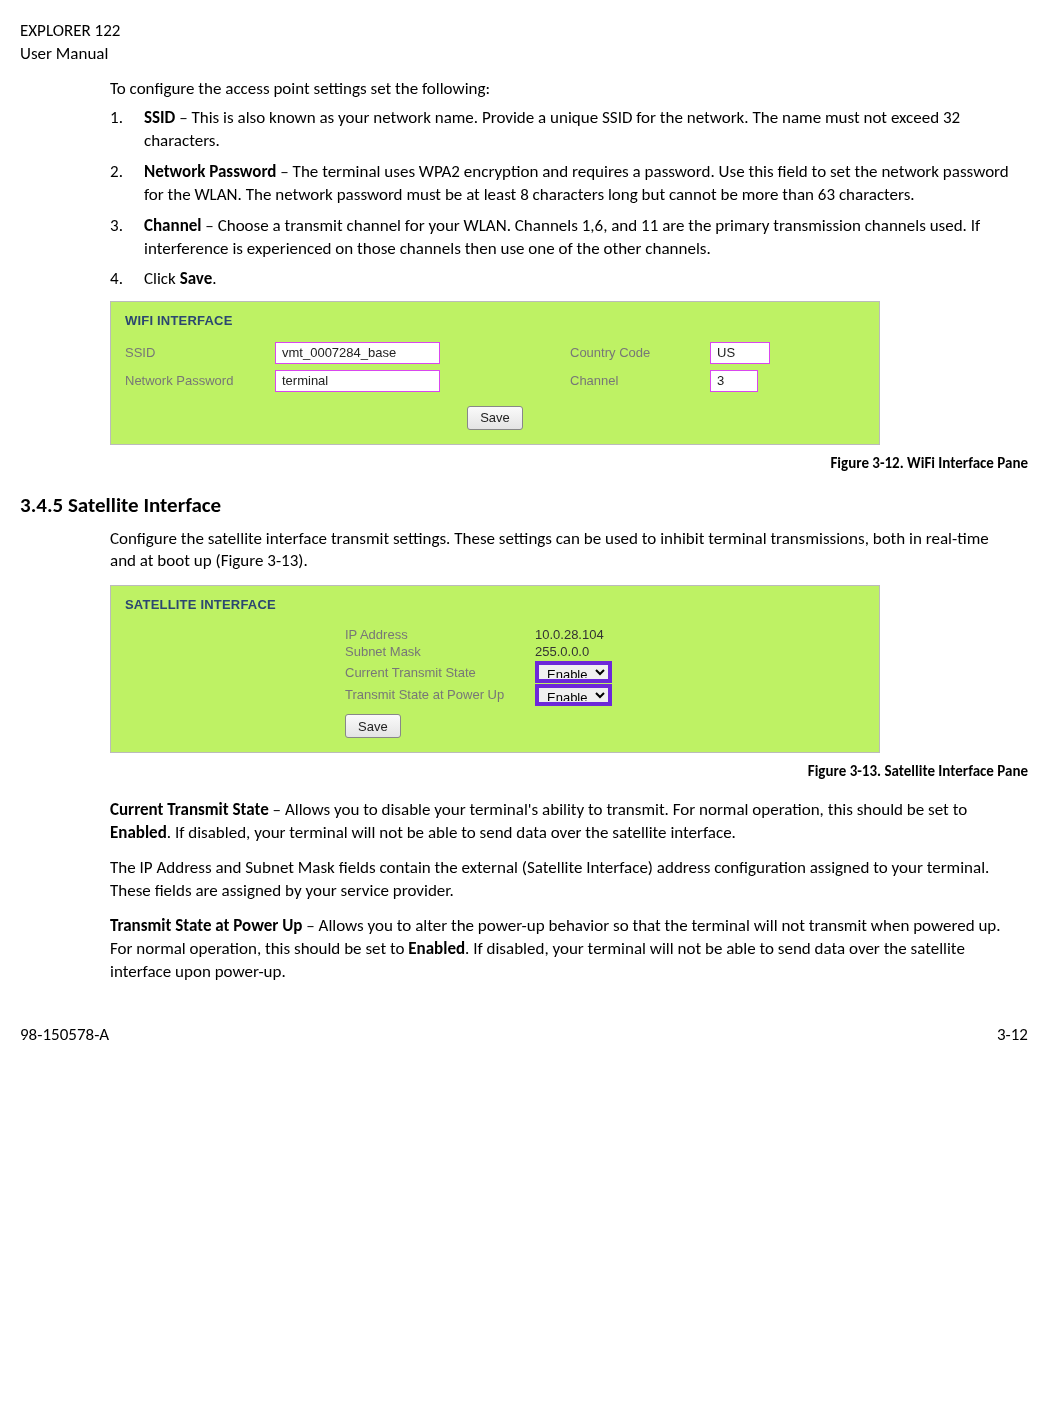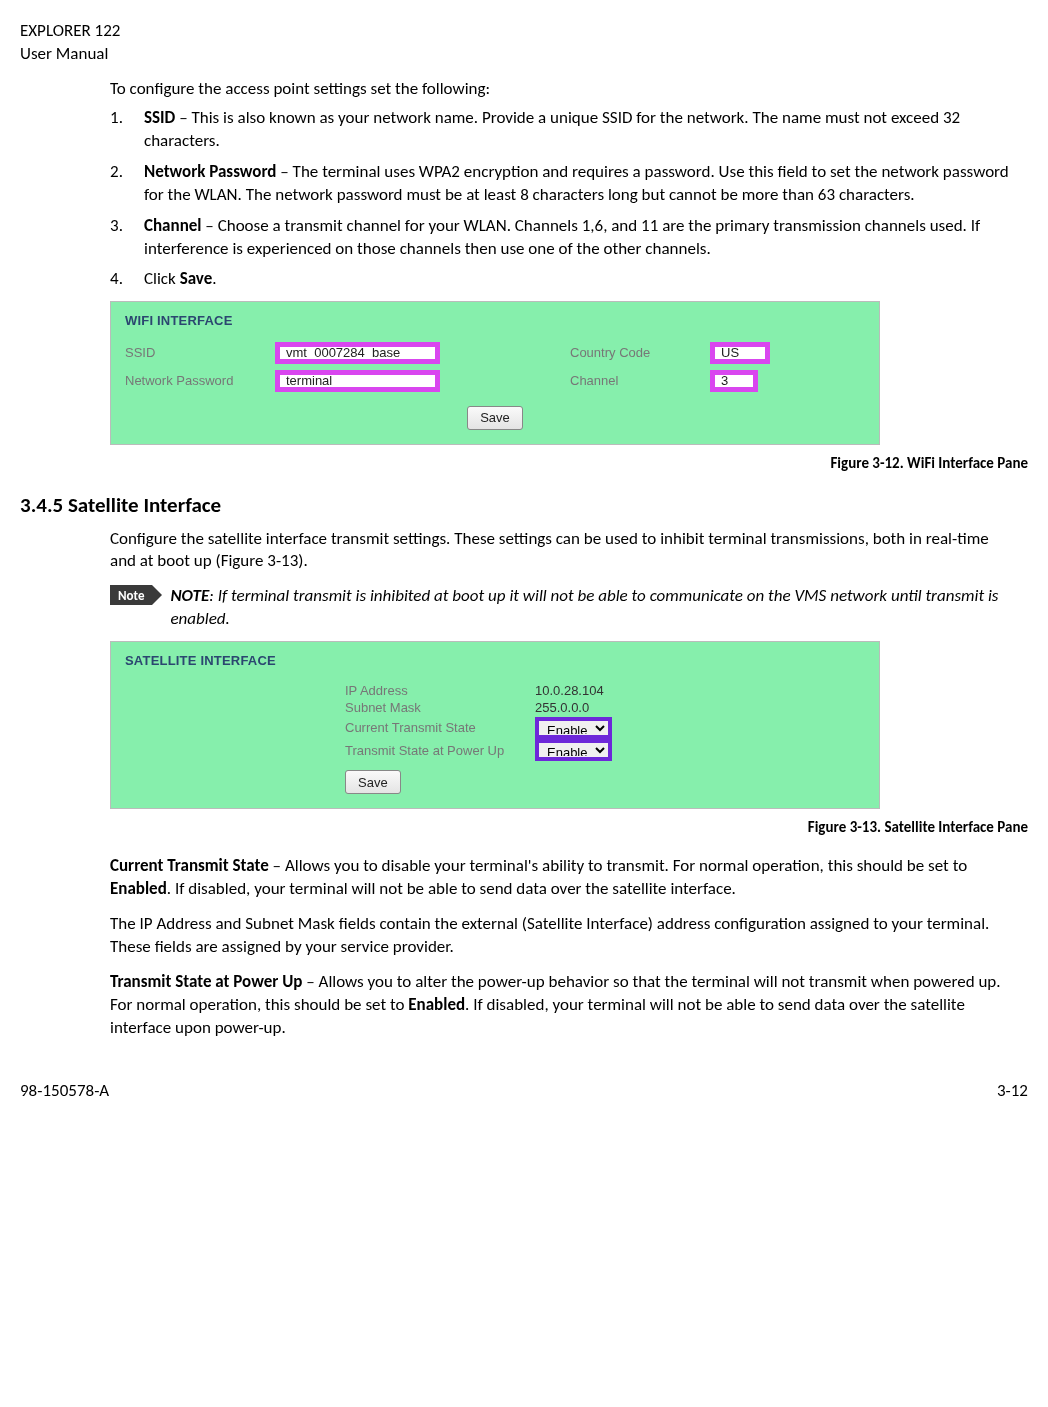--- a/index.html
+++ b/index.html
@@ -17,36 +17,36 @@
   .indent { margin-left: 90px; margin-right: 10px; }
   .intro { margin-bottom: 6px; }
   ol.steps { list-style: none; counter-reset: step; }
   ol.steps > li { counter-increment: step; display:flex; margin-bottom: 8px; }
   ol.steps > li::before { content: counter(step) "."; width: 34px; flex:none; }
   .step-body { flex:1; }
   .b { font-weight: bold; }
   .figure-wrap { margin: 10px 0 6px 0; margin-left: 90px; }
   .ui-panel {
     border: 1px solid #bbb;
-    background: #86efac;
+    background: #bef264;
     font-family: Arial, Helvetica, sans-serif;
     font-size: 13px;
     color: #555;
   }
   .ui-panel-inner { padding: 10px 14px 14px 14px; }
   .ui-title {
     font-weight: bold;
     color: #2b4770;
     font-size: 13px;
     margin-bottom: 12px;
     letter-spacing: .2px;
   }
   .ui-label { color:#777; font-size:13px; }
   .ui-input {
-    border: 5px solid #d946ef;
+    border: 1px solid #d946ef;
     background: #fff;
     padding: 2px 6px;
     font-size: 13px;
     color: #222;
     height: 22px;
     font-family: Arial, sans-serif;
   }
   .ui-select {
     border: 4px solid #6d28d9;
     background: #f0f0f0;
@@ -161,26 +161,20 @@
 <div class="caption">Figure 3-12. WiFi Interface Pane</div>
 
 <div class="h2">
   <span>3.4.5</span>
   <span>Satellite Interface</span>
 </div>
 
 <div class="indent">
   <p class="para">Configure the satellite interface transmit settings. These settings can be used to inhibit terminal transmissions, both in real-time and at boot up (Figure 3-13).</p>
 
-  <div class="note-row">
-    <div class="note-tag">Note</div>
-    <div class="note-text">
-      <span class="b" style="font-style:italic;">NOTE</span><span>: If terminal transmit is inhibited at boot up it will not be able to communicate on the VMS network until transmit is enabled.</span>
-    </div>
-  </div>
 </div>
 
 <div class="figure-wrap">
   <div class="ui-panel sat-panel">
     <div class="ui-panel-inner">
       <div class="ui-title">SATELLITE INTERFACE</div>
       <div class="sat-grid">
         <span></span>
         <span class="ui-label">IP Address</span>
         <span class="sat-val">10.0.28.104</span>

